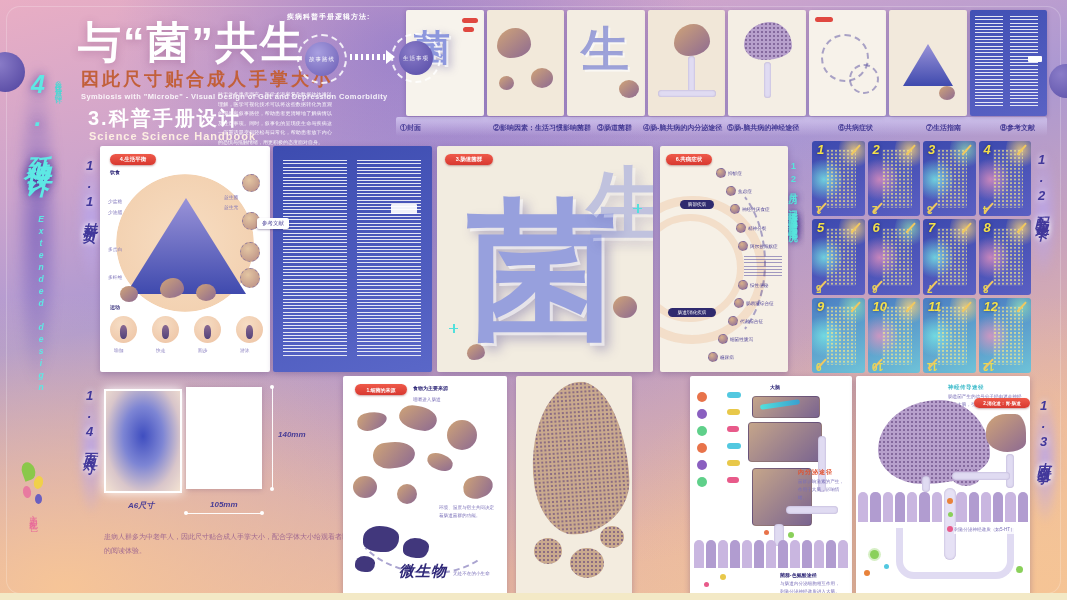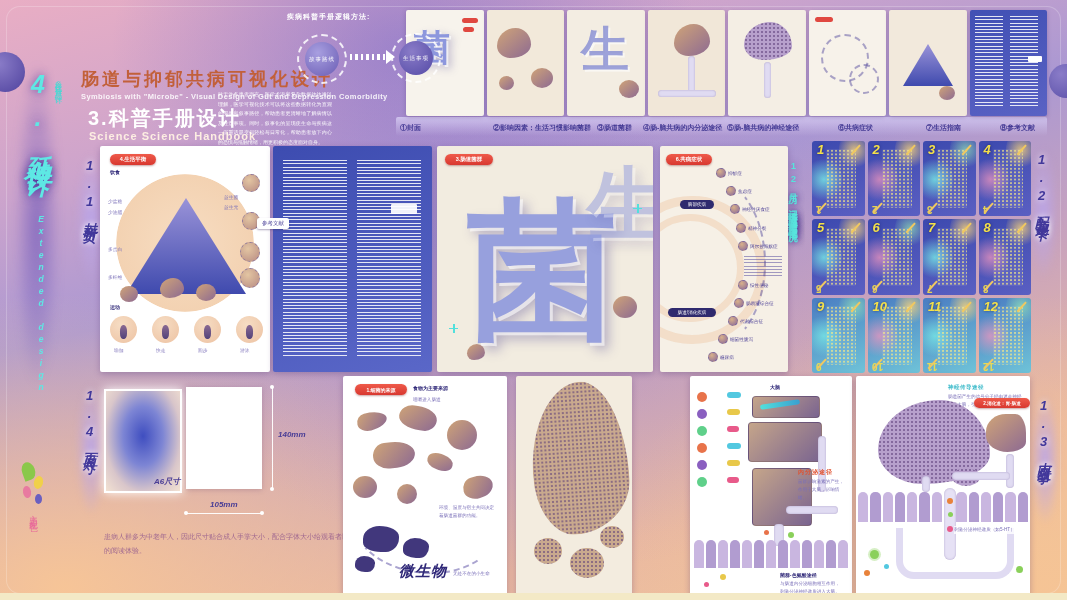--- a/index.html
+++ b/index.html
@@ -145,21 +145,22 @@
   <div class="abs ext-glow"></div>
   <div class="abs vtext ext-title">4.延伸设计</div>
   <div class="abs vtext ext-note">多样化科普产品设计</div>
   <div class="abs vtext ext-en">Extended design</div>
   <div class="abs petal" style="left:22px;top:462px;width:13px;height:18px;background:#8ac84a;transform:rotate(-20deg);"></div>
   <div class="abs" style="left:34px;top:476px;width:9px;height:13px;border-radius:50%;background:#f0d04a;transform:rotate(15deg);"></div>
   <div class="abs" style="left:23px;top:486px;width:8px;height:12px;border-radius:50%;background:#e87aa0;transform:rotate(-10deg);"></div>
   <div class="abs" style="left:35px;top:494px;width:7px;height:10px;border-radius:50%;background:#6a5fc0;"></div>
   <div class="abs vtext palette-label">主题配色</div>
 
-  <div class="abs sub-title">肠道与抑郁共病可视化设计</div>
+  <div class="abs main-title">与“菌”共生</div>
+  <div class="abs sub-title">因此尺寸贴合成人手掌大小</div>
   <div class="abs sub-en">Symbiosis with "Microbe" - Visual Design of Gut and Depression Comorbidity</div>
   <div class="abs sec-title">3.科普手册设计</div>
   <div class="abs sec-en">Science Science Handbook</div>
   <div class="abs intro">对于许多患者而言，医学术语和复杂数据往往难以理解，医学可视化技术可以将这些数据转化为直观的图像和叙事路径，帮助患者更清晰地了解病情以及注意事项。同时，叙事化的呈现使生命与疾病这一沉重话题变得轻松与日常化，帮助患者放下内心的恐惧与抵触情绪，用更积极的态度面对自身。</div>
 
   <div class="abs flow-label">疾病科普手册逻辑方法:</div>
   <div class="abs fcirc fc1">
       <div class="in">故事路线</div>
     </div>
   <div class="abs flow-arrow"></div>
@@ -412,21 +413,21 @@
     <div class="card r3">
         <span class="num">12</span>
         <div class="gridd"></div>
         <span class="num2">12</span>
         <i class="sl a"></i>
         <i class="sl b"></i>
       </div>
   </div>
 
   <div class="abs a6rect"></div>
-  <div class="dim-lab" style="left:128px;top:476px;margin-left:26px;">A6尺寸</div>
+  <div class="dim-lab" style="left:128px;top:500px;">A6尺寸</div>
   <div class="abs wrect"></div>
   <div class="dim" style="left:186px;top:513px;width:76px;height:1px;"></div>
   <span class="ddot" style="left:184px;top:511px;"></span>
   <span class="ddot" style="left:260px;top:511px;"></span>
   <div class="dim-lab" style="left:210px;top:500px;">105mm</div>
   <div class="dim" style="left:272px;top:387px;width:1px;height:102px;"></div>
   <span class="ddot" style="left:270px;top:385px;"></span>
   <span class="ddot" style="left:270px;top:487px;"></span>
   <div class="dim-lab" style="left:278px;top:430px;">140mm</div>
   <div class="abs size-note">患病人群多为中老年人，因此尺寸贴合成人手掌大小，配合字体大小给观看者以舒适的阅读体验。</div>

